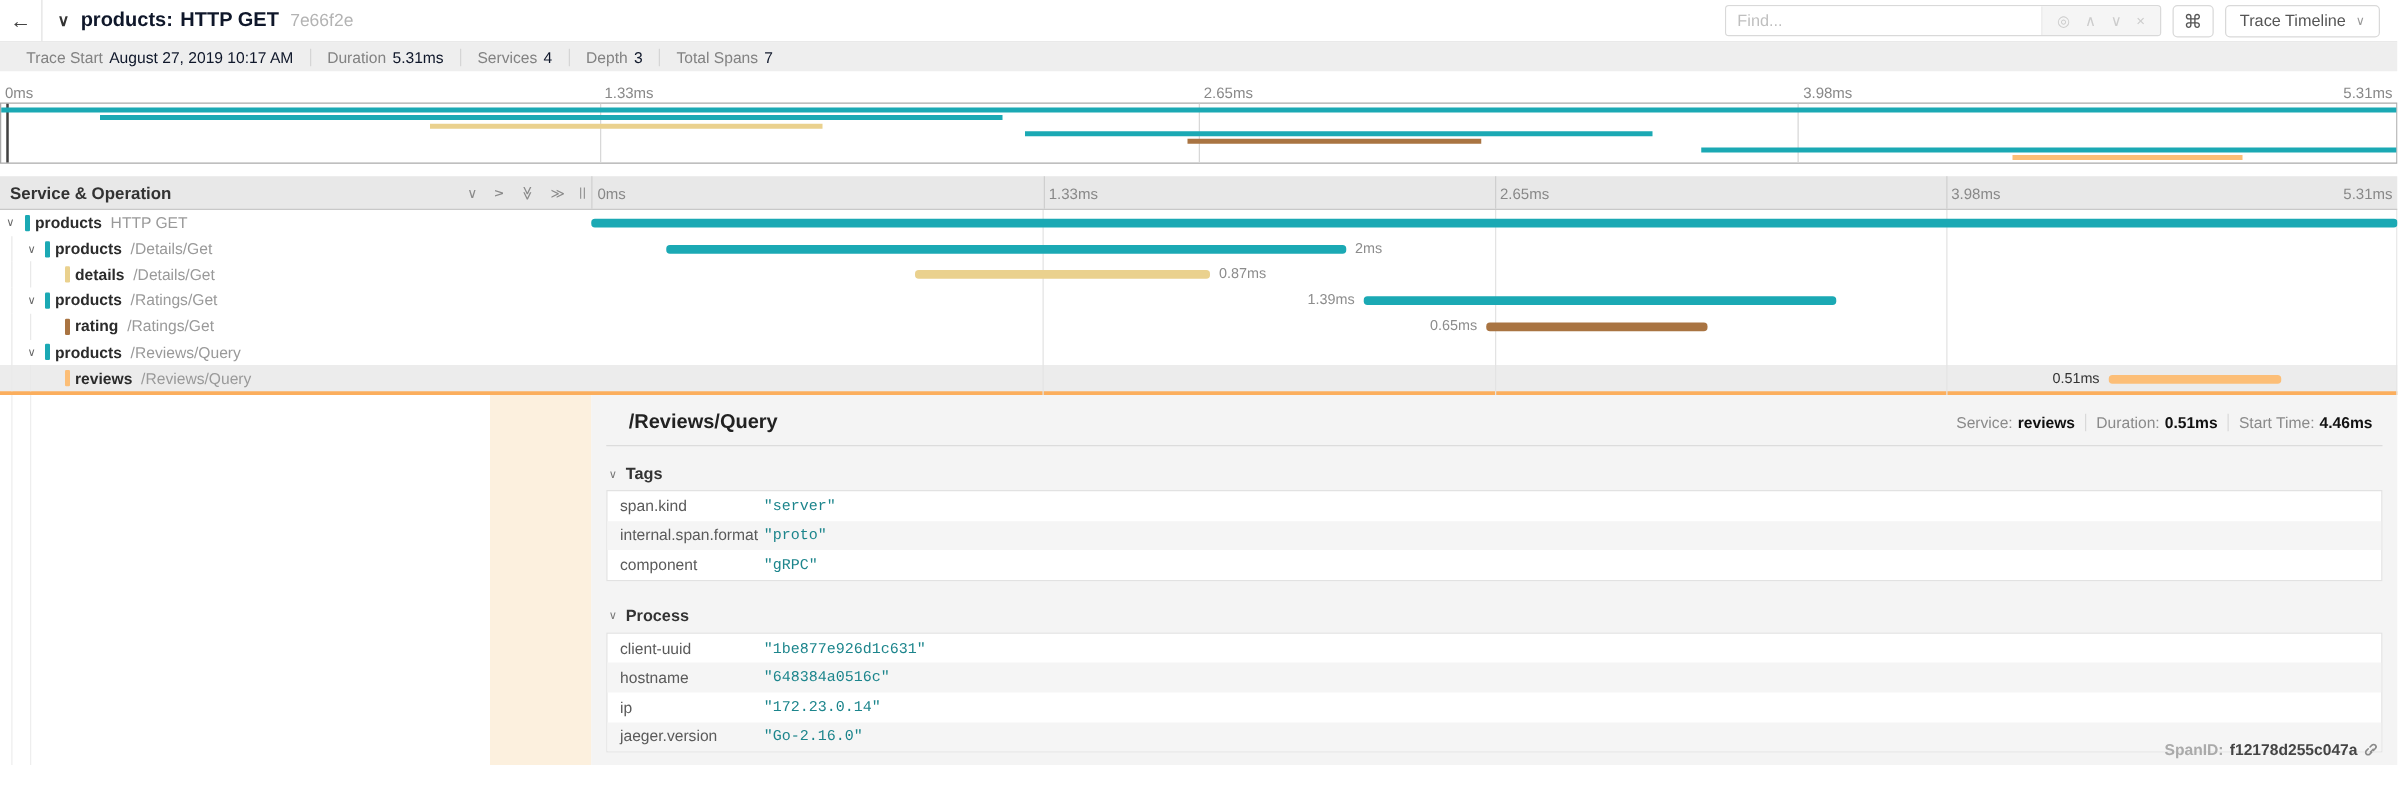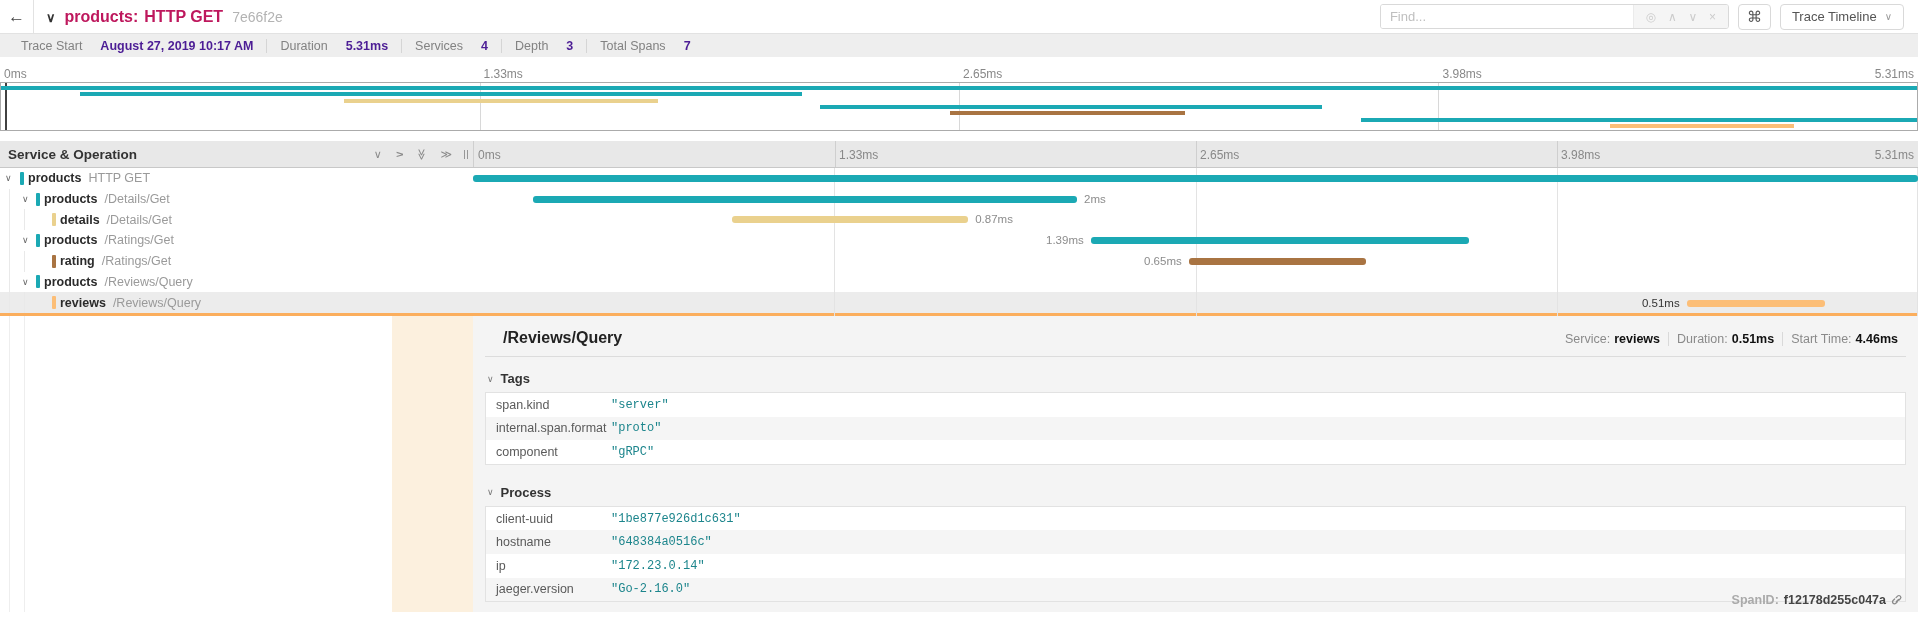--- a/index.html
+++ b/index.html
@@ -7,44 +7,44 @@
               font-family:"Liberation Sans", sans-serif; }
   .app { position:relative; width:1918px; height:628px; }
 
   
   .topbar { position:absolute; top:0; left:0; right:0; height:34px; background:#fff;
             border-bottom:1px solid #e2e2e2; display:flex; align-items:center; }
   .back-btn { width:34px; height:100%; border-right:1px solid #e2e2e2; display:flex;
               align-items:center; justify-content:center; font-size:17px; color:#444; cursor:pointer; }
   .title-wrap { display:flex; align-items:baseline; margin-left:12px; }
   .title-chev { font-size:13px; font-weight:bold; color:#333; margin-right:9px; }
-  .trace-title { font-size:16px; font-weight:bold; color:#be185d; }
+  .trace-title { font-size:16px; font-weight:bold; color:#0f172a; }
   .trace-title .op { margin-left:6px; }
   .trace-id { font-size:14px; color:#b3b3b3; margin-left:9px; }
   .top-right { margin-left:auto; display:flex; align-items:center; gap:9px; margin-right:14px; }
   .find-group { display:flex; align-items:stretch; height:25px; border:1px solid #d9d9d9; border-radius:3px; overflow:hidden; background:#fff; }
   .find-input { border:0; outline:none; width:252px; padding:0 9px; font-size:13px; color:#333;
                 font-family:"Liberation Sans",sans-serif; }
   .find-input::placeholder { color:#bfbfbf; }
   .find-suffix { width:95px; background:#f5f5f5; border-left:1px solid #ebebeb; display:flex;
                  align-items:center; justify-content:space-evenly; color:#ccc; font-size:12px; }
   .find-suffix span { cursor:pointer; }
   .kbd-btn { height:26px; width:33px; border:1px solid #d9d9d9; border-radius:4px; background:#fff;
              display:flex; align-items:center; justify-content:center; font-size:15px; color:#555; cursor:pointer; }
   .view-btn { height:26px; border:1px solid #d9d9d9; border-radius:4px; background:#fff; display:flex;
               align-items:center; gap:8px; padding:0 11px; font-size:13px; color:#555; cursor:pointer; }
   .view-btn .vchev { font-size:10px; color:#999; }
 
   
   .infobar { position:absolute; top:34px; left:0; right:0; height:23px; background:#eeeeee;
              display:flex; align-items:center; font-size:12.5px; padding-left:8px; }
-  .info-item { padding:0 13px; display:flex; gap:18px; align-items:flex-end; }
+  .info-item { padding:0 13px; display:flex; gap:5px; align-items:flex-end; }
   .info-item + .info-item { border-left:1px solid #d5d5d5; }
   .info-item .lbl { color:#828282; }
-  .info-item .val { color:#4c1d95; font-weight:bold; }
+  .info-item .val { color:#0f172a; font-weight:normal; }
 
   
   .mini-labels { position:absolute; top:57px; left:0; right:0; height:25px; }
   .mini-labels .tick, .ruler-right .tick { position:absolute; bottom:1px; font-size:12px; color:#888; }
   .mini-canvas { position:absolute; top:82px; left:0; right:0; height:49px; border:1px solid #ababab;
                  background:#fff; cursor:crosshair; }
   .mini-grid { position:absolute; top:0; bottom:0; width:1px; background:#d8d8d8; }
   .mini-bar { position:absolute; height:4px; }
   .scrubber { position:absolute; left:4px; top:0; bottom:0; width:2px; background:#414141; cursor:ew-resize; }
 

